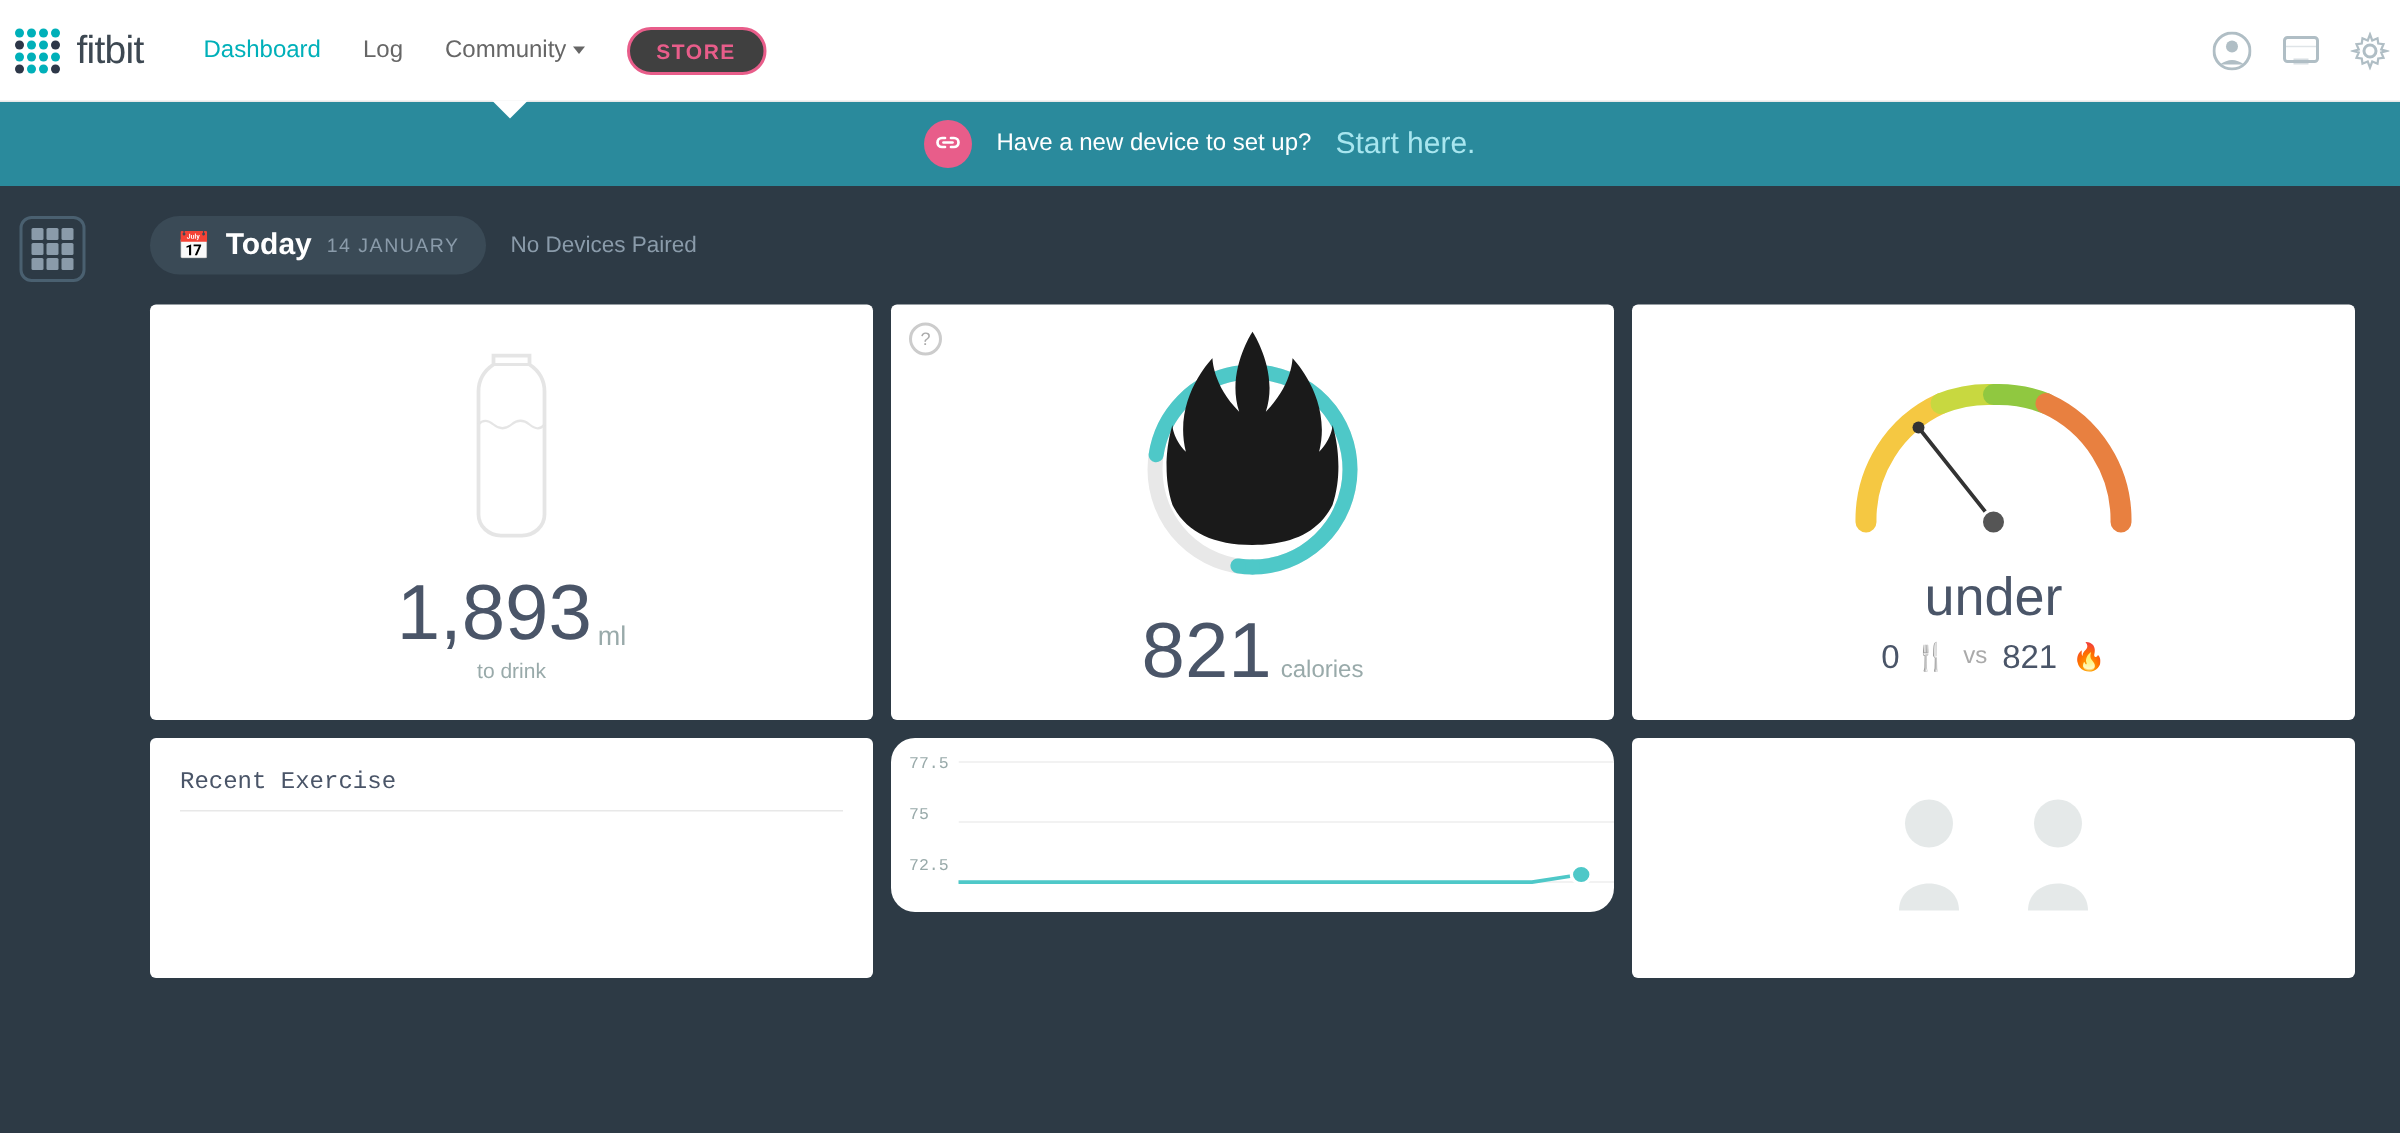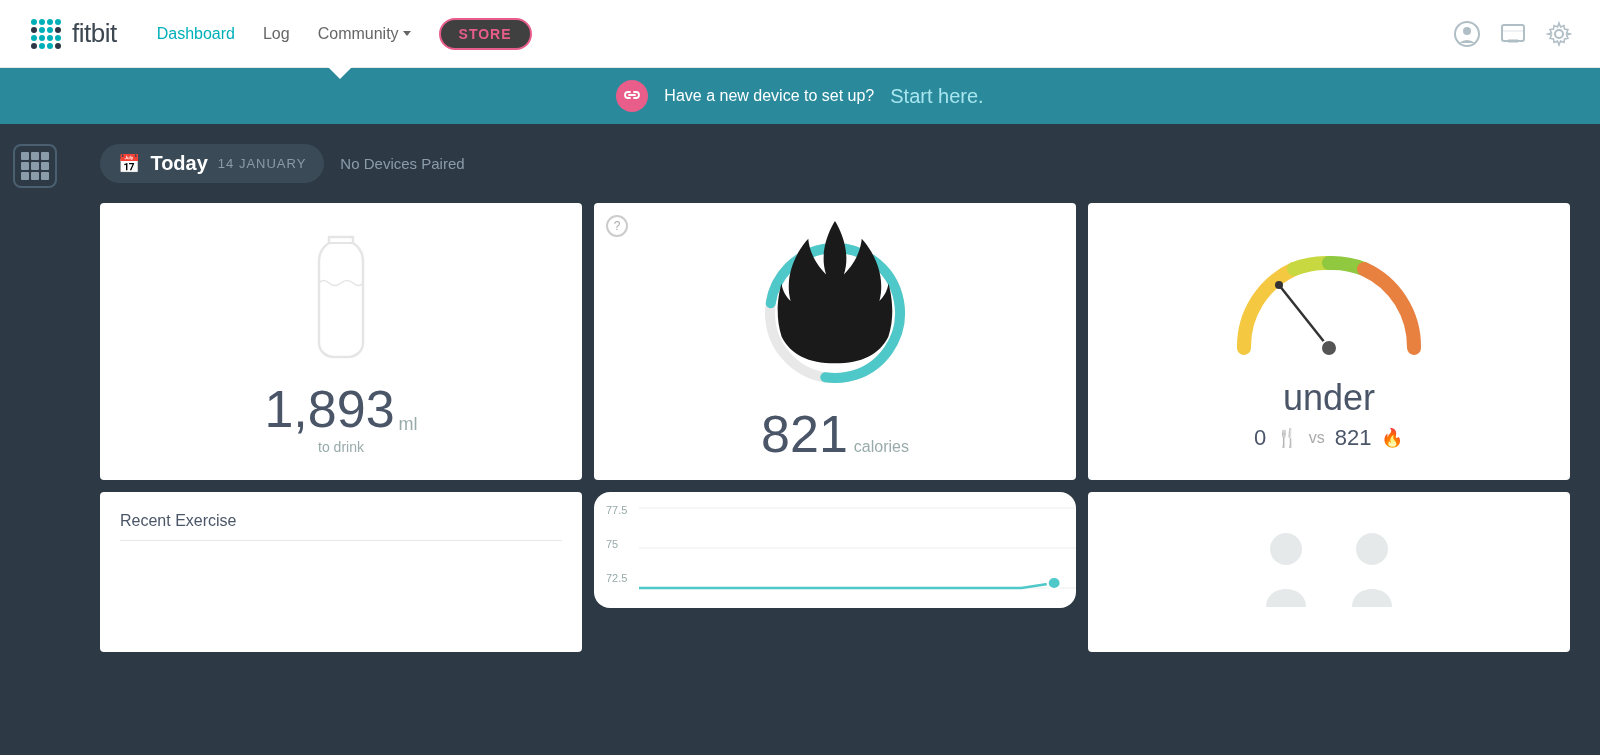--- a/index.html
+++ b/index.html
@@ -4,21 +4,21 @@
   <style>
     * { margin: 0; padding: 0; box-sizing: border-box; }
     body { font-family: -apple-system, BlinkMacSystemFont, 'Segoe UI', sans-serif; background: #2d3748; width: 1600px; min-height: 755px; overflow-x: hidden; }
 
     
     .topnav {
       background: #fff;
       height: 68px;
       display: flex;
       align-items: center;
-      padding: 0 28px;
+      padding: 0 7px;
       border-bottom: 1px solid #e8e8e8;
       position: relative;
       z-index: 10;
     }
     .logo-area {
       display: flex;
       align-items: center;
       gap: 8px;
       margin-right: 40px;
     }
@@ -336,20 +336,21 @@
       color: #e8863a;
       font-size: 18px;
     }
 
     
     .bottom-card-grid {
       display: grid;
       grid-template-columns: repeat(3, 1fr);
       gap: 12px;
       margin-top: 12px;
+      font-family: Liberation Mono, monospace;
     }
     .recent-exercise-card {
       background: #fff;
       border-radius: 4px;
       padding: 20px;
       height: 160px;
     }
     .re-title {
       font-size: 16px;
       color: #4a5568;

